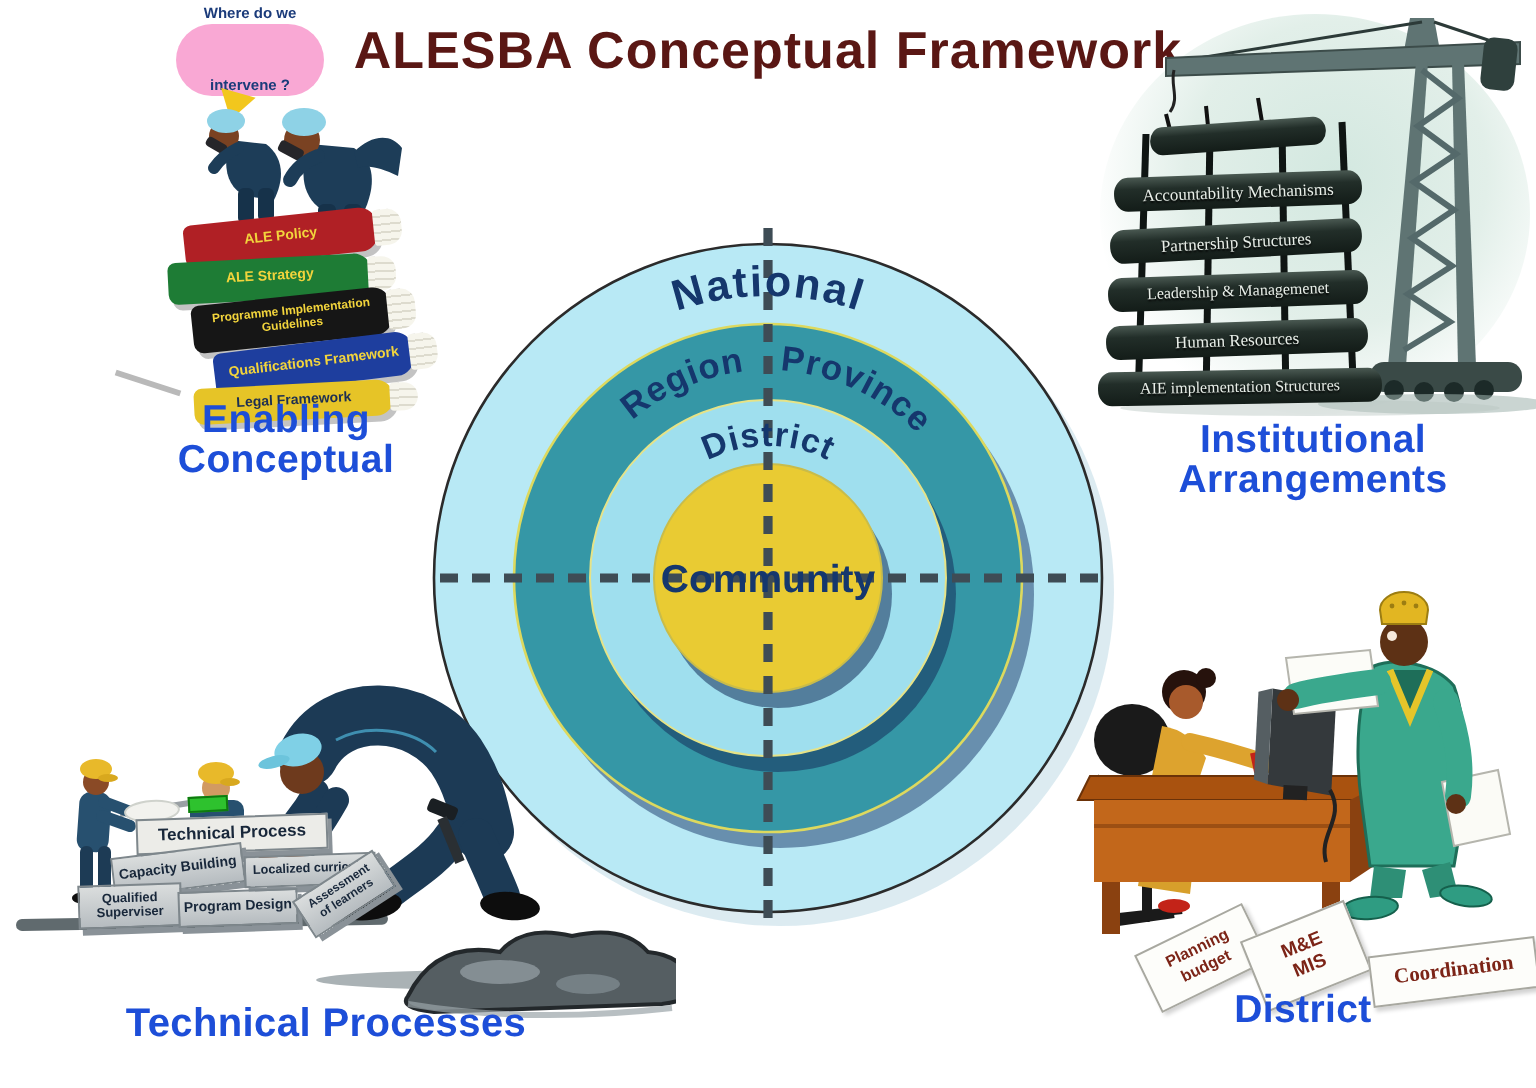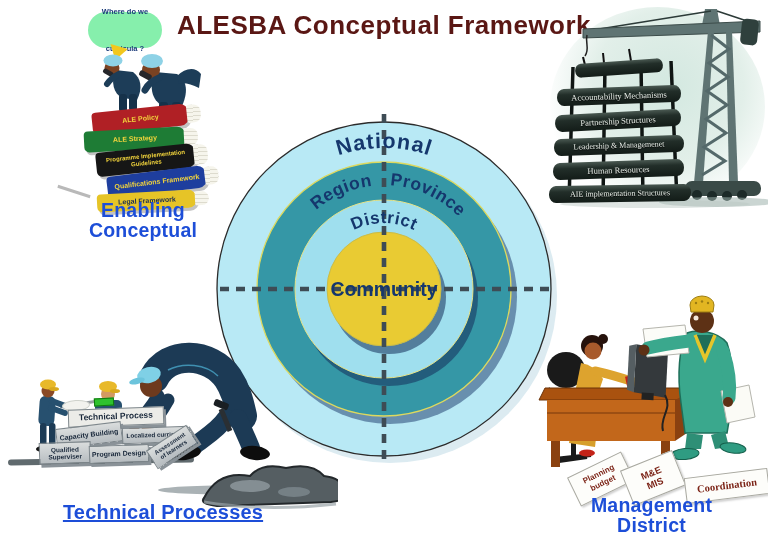--- a/index.html
+++ b/index.html
@@ -70,25 +70,25 @@
       <textPath href="#arcReg" startOffset="70%" text-anchor="middle">Province</textPath>
     </text>
     <text font-size="17" font-weight="bold" fill="#15376d" letter-spacing=".5">
       <textPath href="#arcDis" startOffset="50%" text-anchor="middle">District</textPath>
     </text>
     <text x="180" y="187" text-anchor="middle" font-size="19.5" font-weight="bold" fill="#15376d">Community</text>
   </svg>
 
   <div class="abs" style="left:55px;top:8px;width:210px;height:240px;">
 
-    <div class="abs" style="left:33px;top:4px;width:74px;height:36px;background:#86efac;border-radius:20px;
-         display:flex;flex-direction:column;align-items:center;justify-content:center;color:#1b3b7a;
+    <div class="abs" style="left:33px;top:4px;width:74px;height:36px;background:#f9a8d4;border-radius:20px;
+         display:flex;flex-direction:column;align-items:center;justify-content:flex-end;color:#1b3b7a;
          font-weight:bold;font-size:7.5px;line-height:1.3;gap:27px;">
       <div>Where do we</div>
-      <div>curricula ?</div>
+      <div>intervene ?</div>
     </div>
     <div class="abs" style="left:52px;top:38px;width:0;height:0;border:9px solid transparent;border-top:14px solid #f2c71d;transform:rotate(16deg);"></div>
 
     <svg class="abs" style="left:30px;top:34px;" width="150" height="80" viewBox="0 0 150 80">
 
       <path d="M30,28 C26,40 28,52 38,56 L52,58 C58,46 56,36 48,30 Z" fill="#1d3d58"></path>
       <rect x="34" y="52" width="8" height="18" rx="3" fill="#16324a"></rect>
       <rect x="44" y="52" width="8" height="17" rx="3" fill="#16324a"></rect>
       <circle cx="27" cy="26" r="7.5" fill="#7a4222"></circle>
       <ellipse cx="28" cy="18.5" rx="9.5" ry="6" fill="#8ed2e6"></ellipse>
@@ -177,20 +177,24 @@
     <div class="beam" style="left:9px;top:132px;width:130px;height:17px;font-size:8px;transform:rotate(-2deg);">
       <span>Leadership &amp; Managemenet</span>
     </div>
     <div class="beam" style="left:8px;top:156px;width:131px;height:17px;transform:rotate(-2deg);">
       <span>Human Resources</span>
     </div>
     <div class="beam" style="left:4px;top:180px;width:142px;height:17px;font-size:8px;transform:rotate(-1deg);">
       <span>AIE implementation Structures</span>
     </div>
 
+    <div class="cap abs" style="left:0;top:205px;width:223px;">
+      <div>Institutional</div>
+      <div>Arrangements</div>
+    </div>
   </div>
 
   <div class="abs" style="left:8px;top:330px;width:330px;height:214px;">
 
     <svg class="abs" style="left:0;top:0;" width="330" height="214" viewBox="0 0 330 214">
 
       <rect x="0" y="128" width="186" height="6" rx="3" fill="#606a6e" transform="rotate(-1 90 131)"></rect>
       <ellipse cx="238" cy="160" rx="88" ry="5" fill="#aab2b5"></ellipse>
 
       <circle cx="100" cy="64" r="7" fill="#d29a62"></circle>
@@ -248,21 +252,21 @@
     <div class="block" style="left:31px;top:112px;width:50px;height:20px;font-size:6.5px;transform:rotate(-2deg);">
       <span style="width:40px;">Qualified Superviser</span>
     </div>
     <div class="block" style="left:81px;top:115px;width:58px;height:16px;font-size:7px;transform:rotate(-2deg);">
       <span>Program Design</span>
     </div>
     <div class="block" style="left:140px;top:106px;width:46px;height:20px;font-size:6px;transform:rotate(-33deg);">
       <span style="width:40px;">Assessment of learners</span>
     </div>
 
-    <div class="cap abs" style="left:0;top:172px;width:310px;font-size:20px;text-decoration:underline;">
+    <div class="cap abs" style="left:0;top:172px;width:310px;font-size:20px;">
       <div>Technical Processes</div>
     </div>
   </div>
 
   <div class="abs" style="left:535px;top:295px;width:233px;height:249px;">
 
     <svg class="abs" style="left:0;top:0;" width="233" height="210" viewBox="0 0 233 210">
 
       <ellipse cx="31" cy="75" rx="19" ry="18" fill="#1a1a1a"></ellipse>
       <path d="M16,94 q-8,8 3,12" stroke="#1a1a1a" stroke-width="5" fill="none"></path>
@@ -323,18 +327,17 @@
     </div>
     <div class="paper" style="left:90px;top:164px;width:54px;height:36px;font-size:9.5px;transform:rotate(-22deg);">
       <div>M&amp;E</div>
       <div>MIS</div>
     </div>
     <div class="paper" style="left:150px;top:178px;width:82px;height:24px;font-size:10.5px;font-family:'Liberation Serif',serif;transform:rotate(-7deg);">
       <div>Coordination</div>
     </div>
 
     <div class="cap abs" style="left:0;top:200px;width:233px;">
-      <div>Management</div>
       <div>District</div>
     </div>
   </div>
 
 </div>
 
 </body></html>

